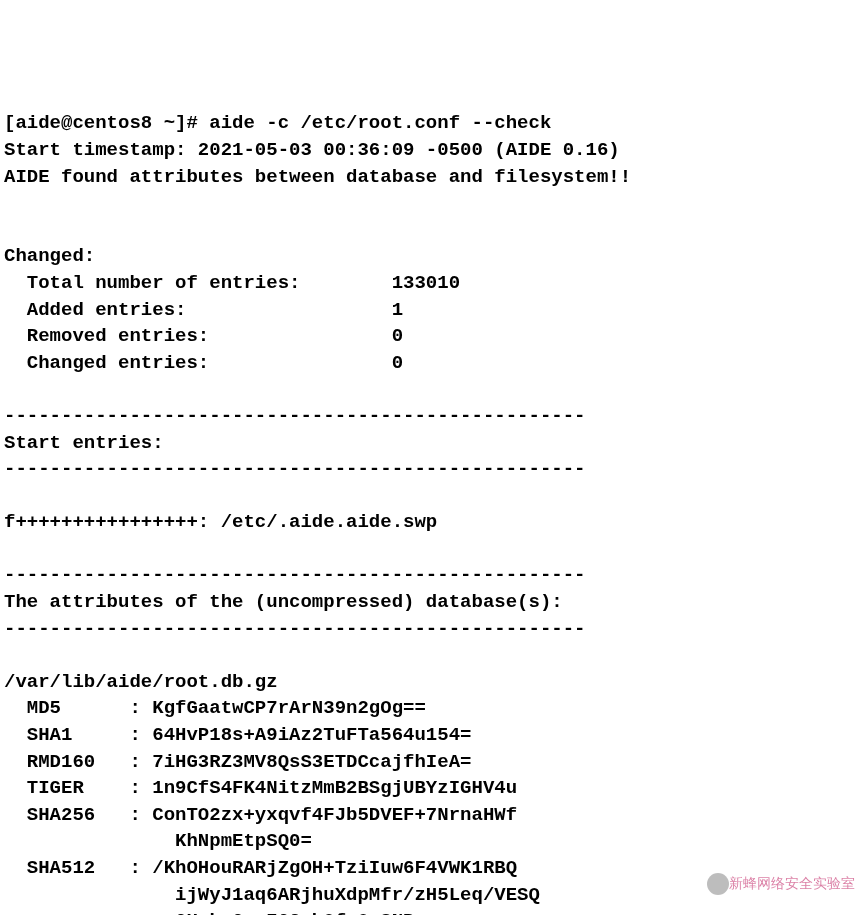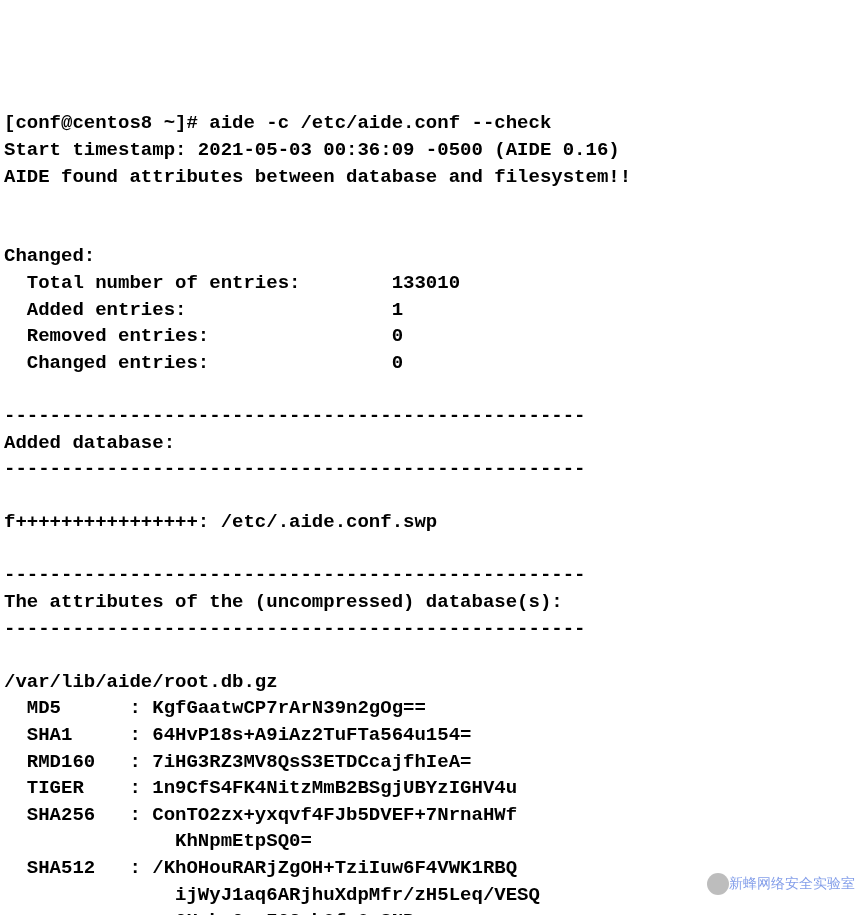--- a/index.html
+++ b/index.html
@@ -22,51 +22,51 @@
     .watermark {
       position: absolute;
       right: 8px;
       bottom: 20px;
       opacity: 0.55;
       font-size: 14px;
       font-weight: normal;
       font-family: sans-serif;
       display: flex;
       align-items: center;
-      color: #1d4ed8;
+      color: #be185d;
     }
     .watermark .logo {
       width: 22px;
       height: 22px;
       border-radius: 50%;
       background: #888;
       display: inline-block;
     }
   </style>
 </head>
 <body>
 
 
 
-<div class="term"><span>[conf@centos8 ~]# </span><span>aide -c /etc/aide.conf --check</span>
+<div class="term"><span>[aide@centos8 ~]# </span><span>aide -c /etc/root.conf --check</span>
 <span>Start timestamp: 2021-05-03 00:36:09 -0500 (AIDE 0.16)</span>
 <span>AIDE found attributes between database and filesystem!!</span>
 
 
 <span>Changed:</span>
 <span id="summary-block">  Total number of entries:        133010
   Added entries:                  1
   Removed entries:                0
   Changed entries:                0</span>
 
 <span>---------------------------------------------------</span>
-<span>Added database:</span>
+<span>Start entries:</span>
 <span>---------------------------------------------------</span>
 
-<span>f++++++++++++++++: /etc/.aide.conf.swp</span>
+<span>f++++++++++++++++: /etc/.aide.aide.swp</span>
 
 <span>---------------------------------------------------</span>
 <span>The attributes of the (uncompressed) database(s):</span>
 <span>---------------------------------------------------</span>
 
 <span>/var/lib/aide/root.db.gz</span>
 <span id="hashes-block">  MD5      : KgfGaatwCP7rArN39n2gOg==
   SHA1     : 64HvP18s+A9iAz2TuFTa564u154=
   RMD160   : 7iHG3RZ3MV8QsS3ETDCcajfhIeA=
   TIGER    : 1n9CfS4FK4NitzMmB2BSgjUBYzIGHV4u

